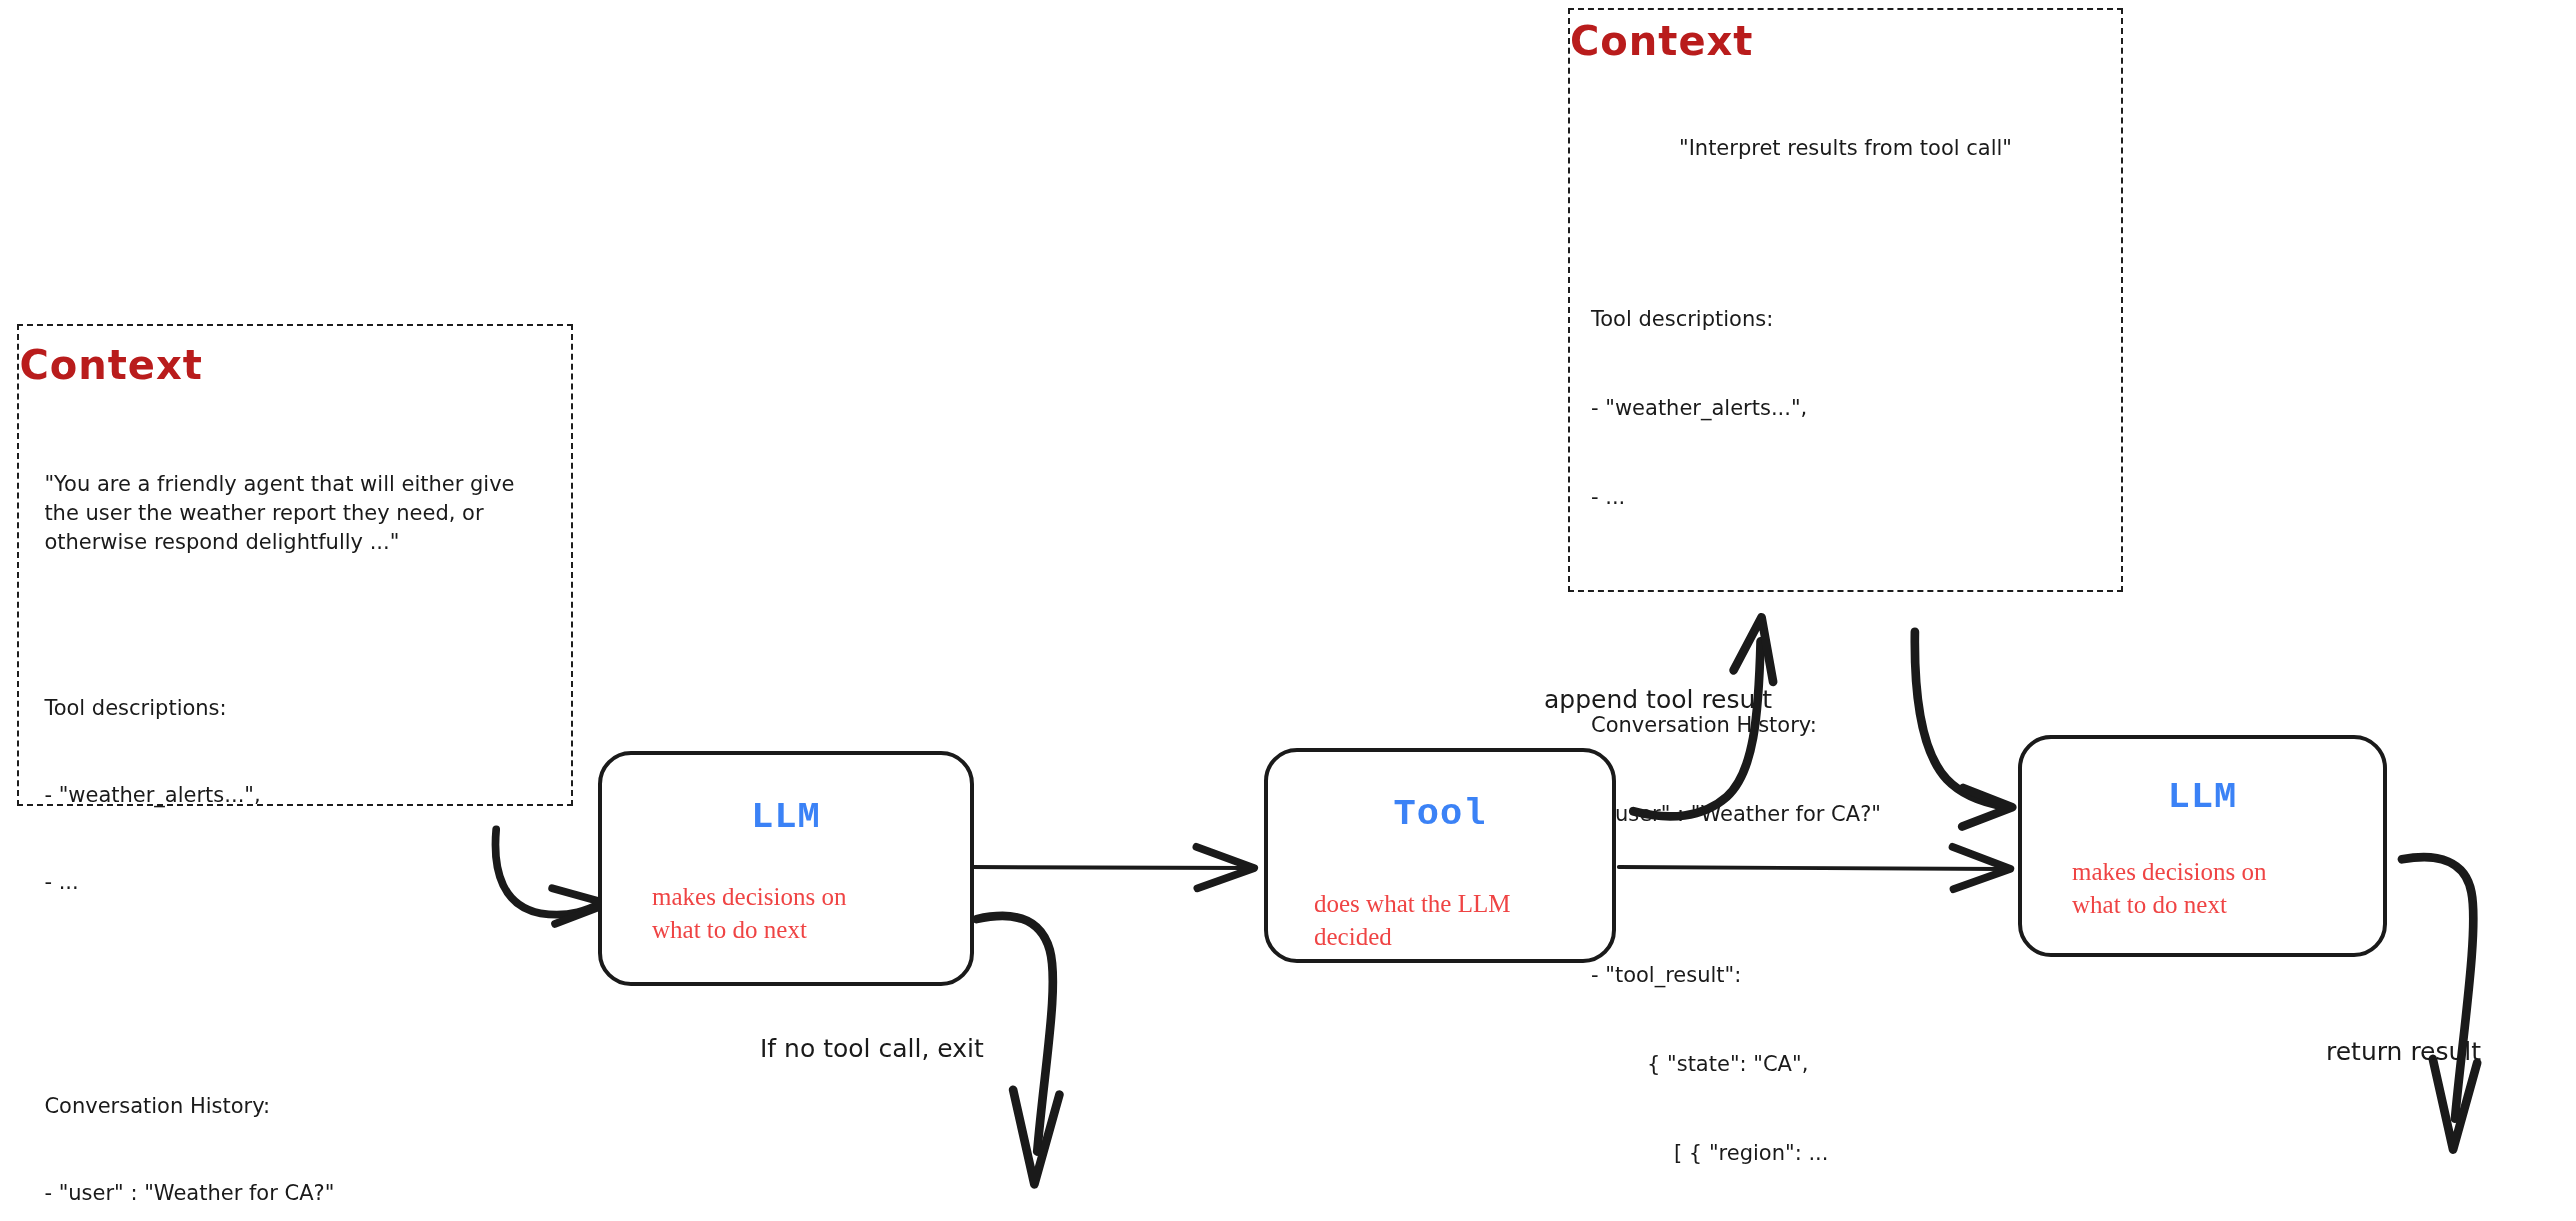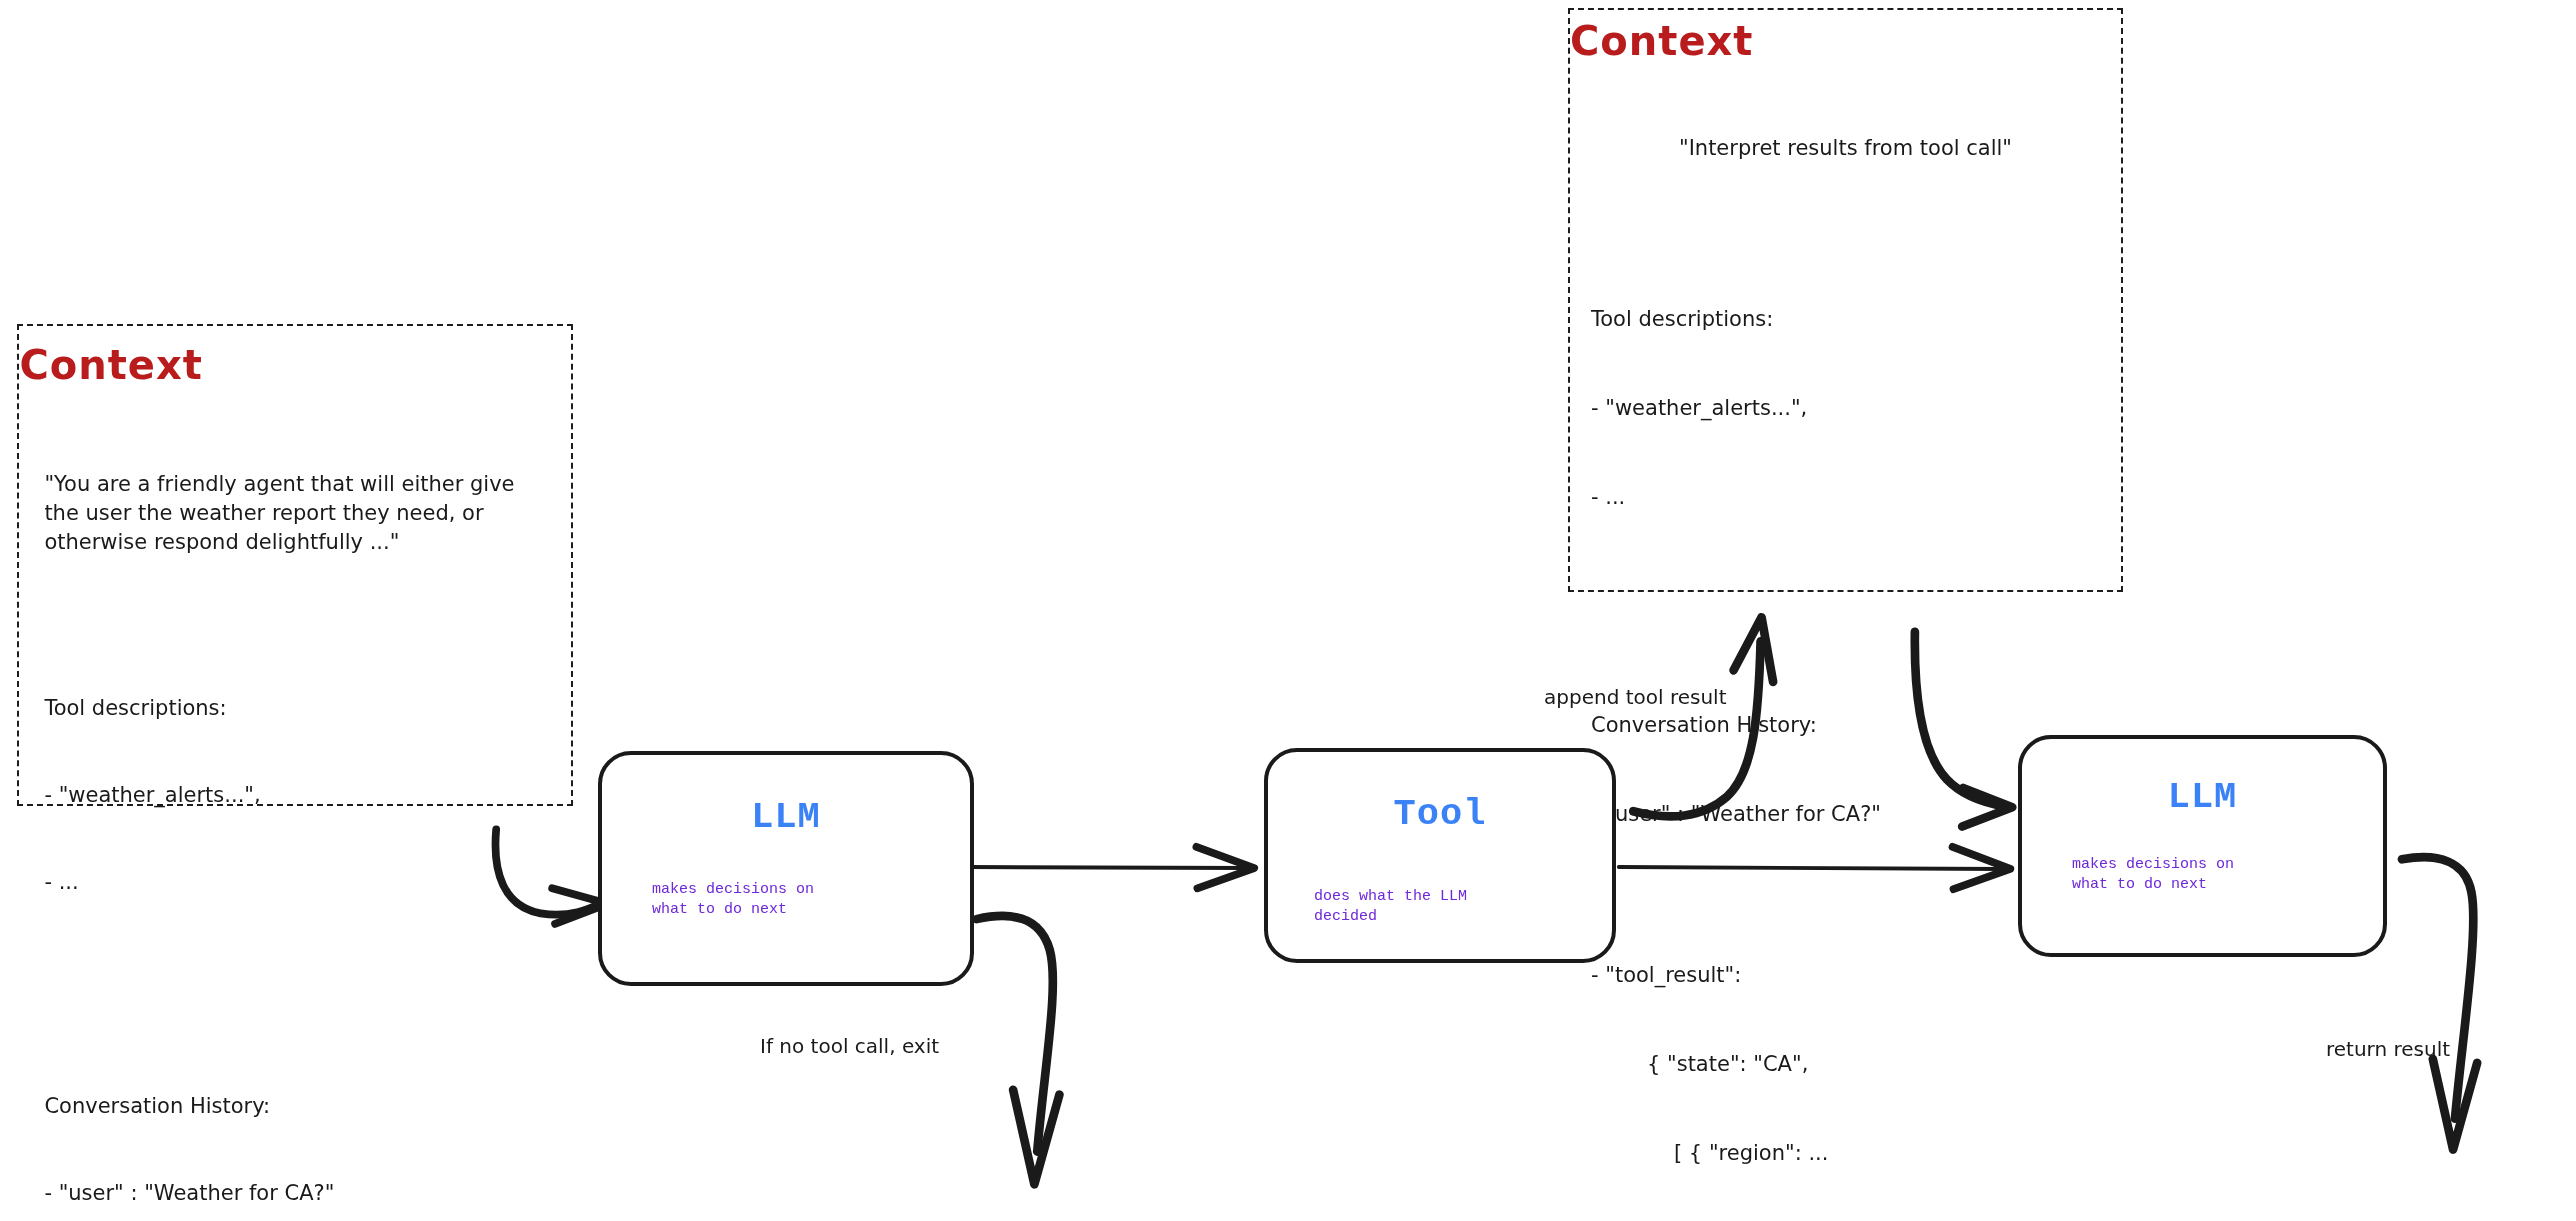--- a/index.html
+++ b/index.html
@@ -103,44 +103,44 @@
     align-items: center;
   }
   .node-title {
     font-family: Liberation Mono, monospace;
     font-weight: 700;
     font-size: 37px;
     color: #3b82f6;
     letter-spacing: 1px;
   }
   .node-sub {
-    font-family: Liberation Mono, monospace;
-    font-size: 15px;
+    font-family: Liberation Serif, serif;
+    font-size: 25px;
     line-height: 1.33;
-    color: #6d28d9;
+    color: #ef4444;
     align-self: flex-start;
   }
 
   #node-llm-1 { left: 598px; top: 751px; width: 376px; height: 235px; }
   #node-llm-1 .node-title { margin-top: 41px; }
   #node-llm-1 .node-sub { margin-top: 42px; margin-left: 50px; }
 
   #node-tool { left: 1264px; top: 748px; width: 352px; height: 215px; }
   #node-tool .node-title { margin-top: 41px; }
   #node-tool .node-sub { margin-top: 52px; margin-left: 46px; }
 
   #node-llm-2 { left: 2018px; top: 735px; width: 369px; height: 222px; }
   #node-llm-2 .node-title { margin-top: 37px; }
   #node-llm-2 .node-sub { margin-top: 37px; margin-left: 50px; }
 
   
   .edge-label {
     position: absolute;
     font-family: "DejaVu Sans", sans-serif;
-    font-size: 20px;
+    font-size: 25px;
     color: #1a1a1a;
     white-space: nowrap;
   }
   #label-append { left: 1544px; top: 685px; }
   #label-exit   { left: 760px;  top: 1034px; }
   #label-return { left: 2326px; top: 1037px; }
 </style>
 </head>
 <body>
 

